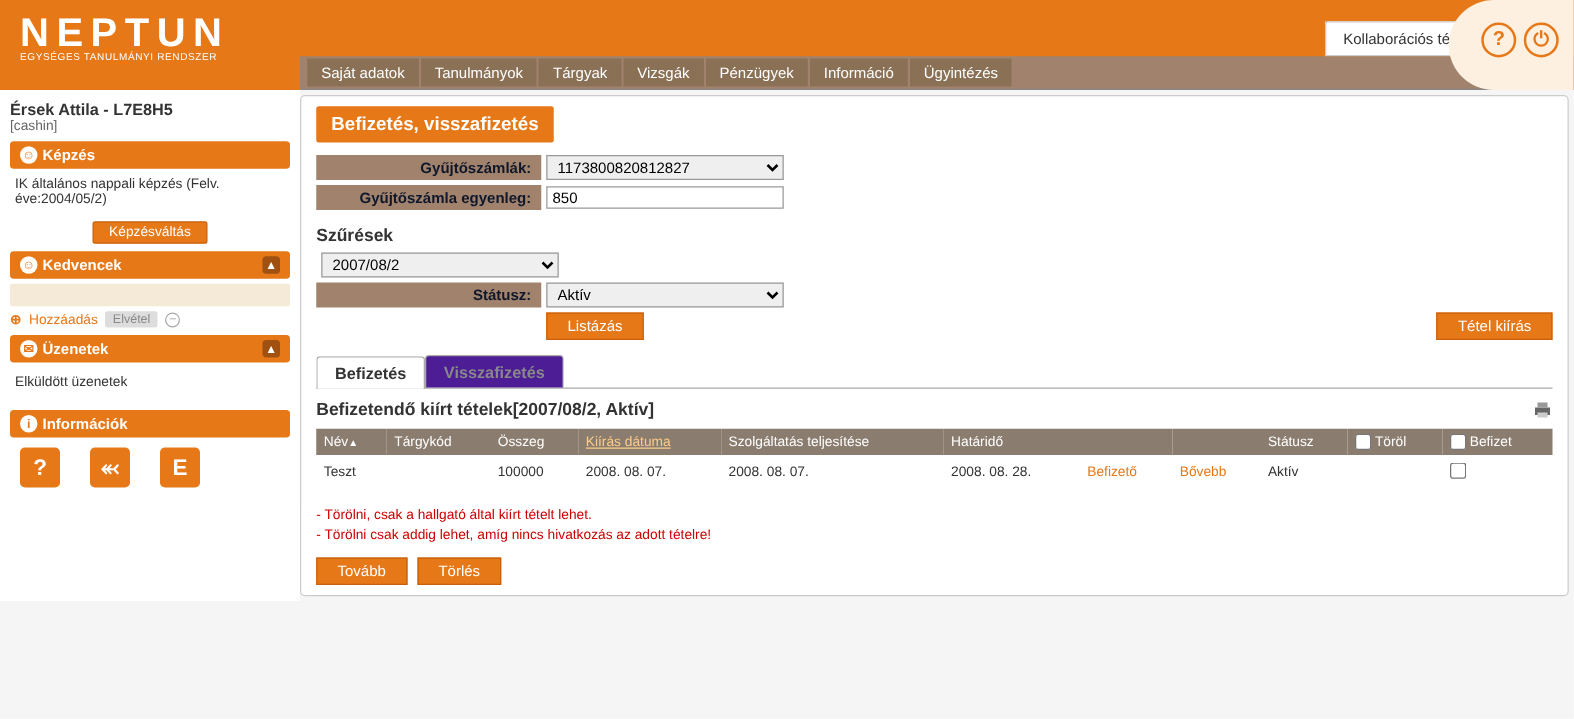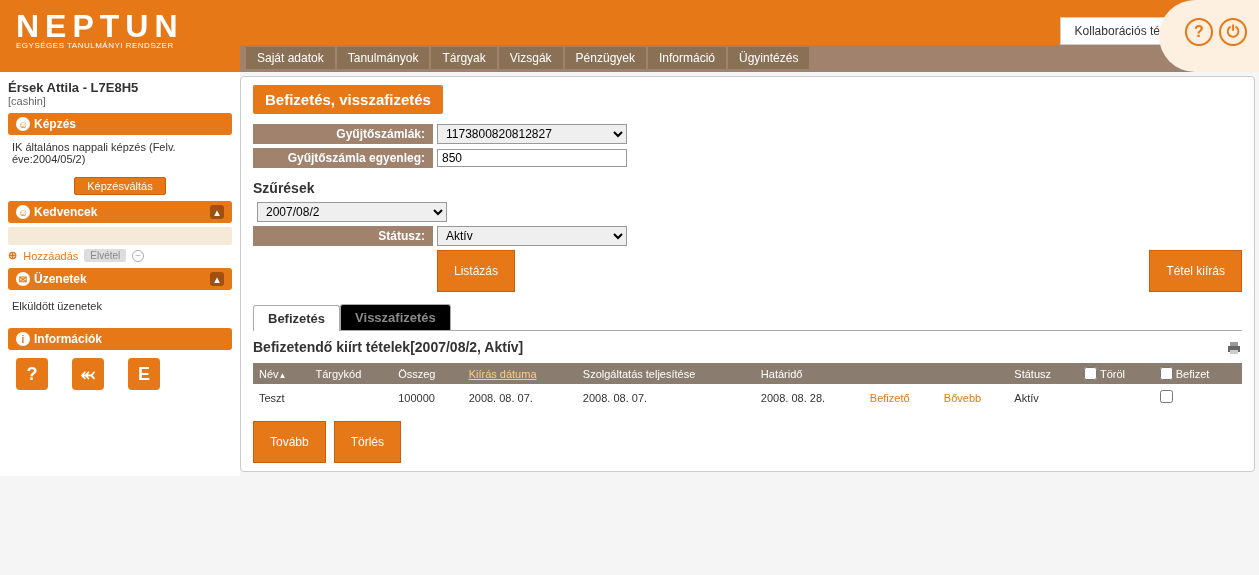--- a/index.html
+++ b/index.html
@@ -38,27 +38,27 @@
 .msg-list { font-size: 11px; line-height: 20px; }
 .msg-list div { cursor: pointer; }
 .info-icons { display: flex; gap: 24px; padding: 8px 8px; justify-content: flex-start; }
 .info-icon { width: 32px; height: 32px; background: #e67817; border-radius: 4px; display: flex; align-items: center; justify-content: center; color: white; font-size: 18px; font-weight: bold; cursor: pointer; }
 .main { flex: 1; padding: 8px 12px; background: white; border: 1px solid #ccc; margin: 4px 4px 4px 0; border-radius: 4px; }
 .step-tabs { display: flex; border-bottom: 1px solid #aaa; margin-bottom: 8px; }
 .step-tab { padding: 4px 10px; border: 1px solid #aaa; border-bottom: none; background: #e8e8e8; color: #888; font-size: 11px; border-radius: 3px 3px 0 0; margin-right: 2px; cursor: pointer; }
 .step-tab.active { background: white; color: #333; position: relative; top: 1px; }
 .page-title { background: #e67817; color: white; font-weight: bold; padding: 6px 12px; font-size: 15px; display: inline-block; border-radius: 2px; margin-bottom: 10px; }
 .form-row { display: flex; align-items: center; margin-bottom: 4px; }
-.form-label { width: 180px; text-align: right; padding: 3px 8px; background: #a0826d; color: #ffffff; font-weight: bold; font-size: 12px; }
+.form-label { width: 180px; text-align: right; padding: 3px 8px; background: #a0826d; color: #0f172a; font-weight: bold; font-size: 12px; }
 .form-value { margin-left: 4px; }
 .form-value select, .form-value input { font-size: 12px; padding: 1px 4px; width: 190px; border: 1px solid #999; }
 .section-title { font-weight: bold; font-size: 14px; margin: 12px 0 6px 0; }
-.action-btn { background: #e67817; color: white; border: 1px solid #c95f0a; padding: 13px 16px; cursor: pointer; font-size: 12px; }
+.action-btn { background: #e67817; color: white; border: 1px solid #c95f0a; padding: 3px 16px; cursor: pointer; font-size: 12px; }
 .sub-tabs { display: flex; border-bottom: 1px solid #aaa; }
-.sub-tab { padding: 5px 14px; border: 1px solid #aaa; border-bottom: none; font-size: 13px; font-weight: bold; border-radius: 3px 3px 0 0; cursor: pointer; background: #000000; color: #888; }
+.sub-tab { padding: 5px 14px; border: 1px solid #aaa; border-bottom: none; font-size: 13px; font-weight: bold; border-radius: 3px 3px 0 0; cursor: pointer; background: #4c1d95; color: #888; }
 .sub-tab.active { background: white; color: #333; position: relative; top: 1px; }
 .list-title-row { display: flex; justify-content: space-between; align-items: flex-end; margin: 8px 0; }
 .list-title { font-weight: bold; font-size: 14px; }
 .print-icon { width: 16px; height: 14px; cursor: pointer; }
 .data-table { width: 100%; border-collapse: collapse; }
 .data-table thead { background: #8a7c6e; color: white; }
 .data-table th { text-align: left; padding: 4px 6px; font-size: 11px; font-weight: normal; }
 .data-table th.sorted { color: #ffcc88; text-decoration: underline; }
 .data-table td { padding: 6px; font-size: 11px; }
 .th-check { display: flex; align-items: center; gap: 3px; }
@@ -230,20 +230,24 @@
             <td>2008. 08. 28.</td>
             <td><a class="link">Befizető</a></td>
             <td><a class="link">Bővebb</a></td>
             <td>Aktív</td>
             <td></td>
             <td><input type="checkbox" style=""></td>
           </tr>
         </tbody>
       </table>
 
+      <div class="warning">
+        <div>- Törölni, csak a hallgató által kiírt tételt lehet.</div>
+        <div>- Törölni csak addig lehet, amíg nincs hivatkozás az adott tételre!</div>
+      </div>
 
       <div class="bottom-btns">
         <button class="action-btn">Tovább</button>
         <button class="action-btn">Törlés</button>
       </div>
     </div>
   </div>
 </div>
 
 </body></html>

